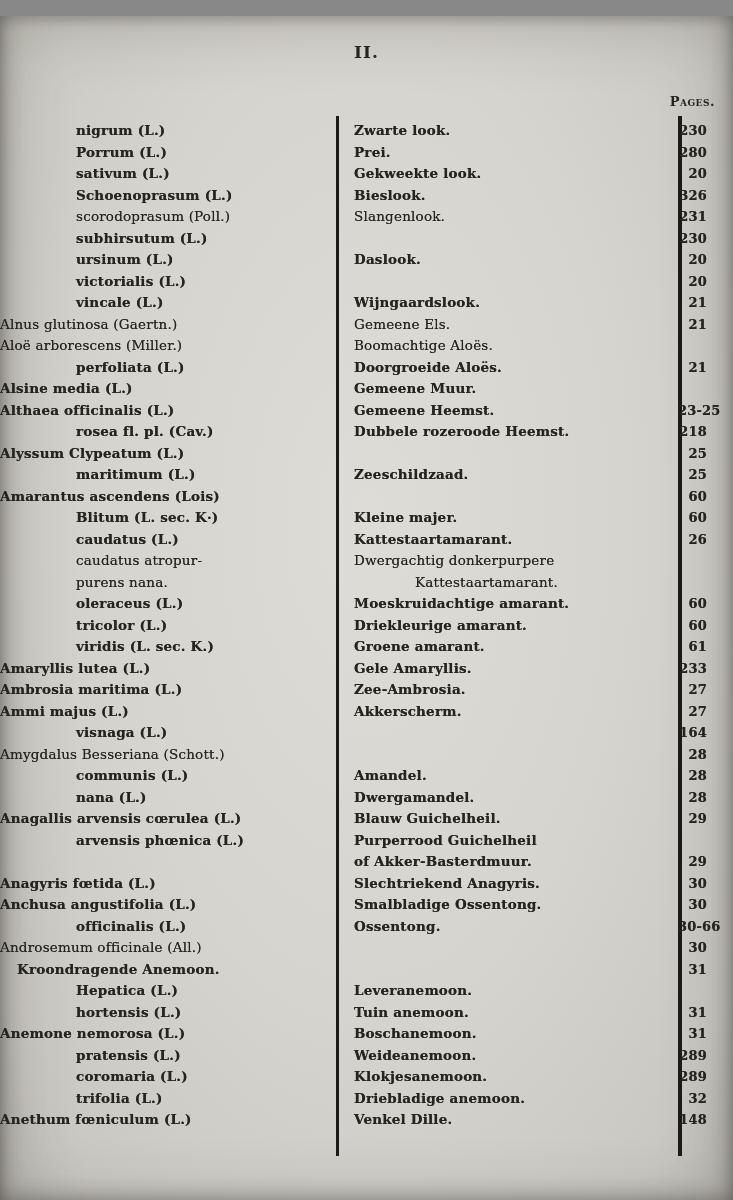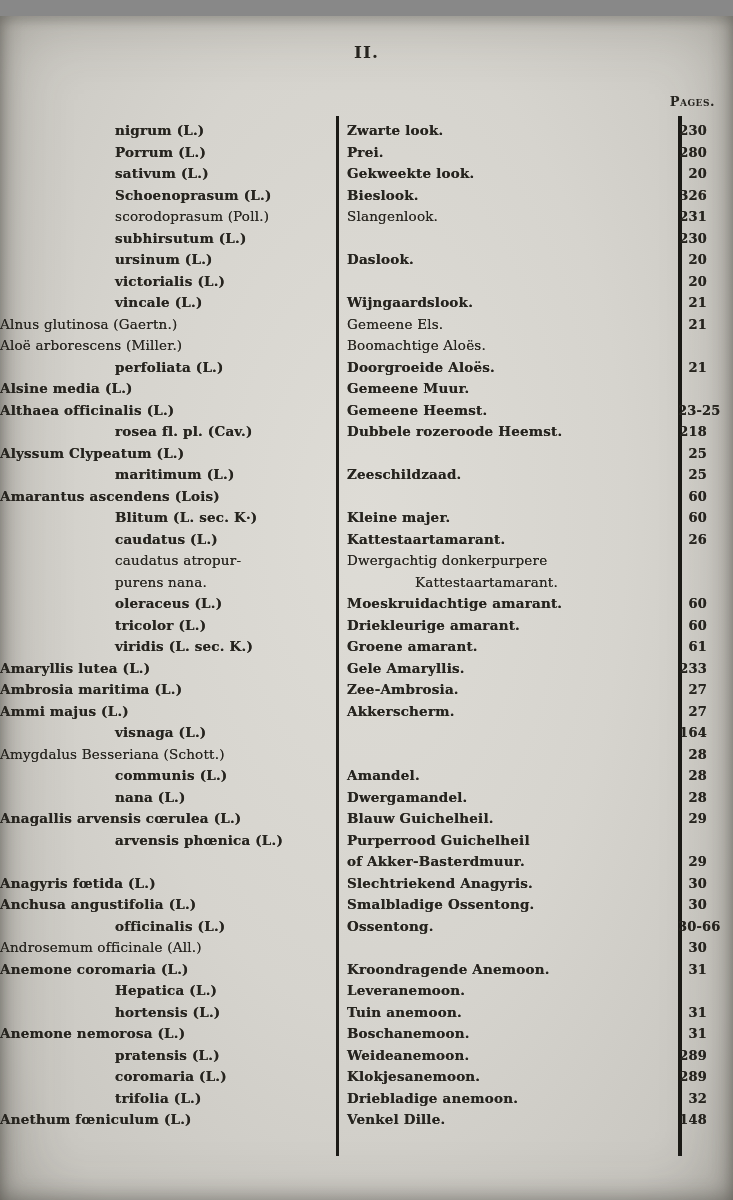--- a/index.html
+++ b/index.html
@@ -28,22 +28,22 @@
   }
   .rule { position:absolute; top:100px; height:1040px; background:#1b1a16; }
   .rule.left  { left:336px; width:3px; }
   .rule.right { left:678px; width:4px; }
   .tbl { position:absolute; top:104px; left:0; width:733px; }
   .row { display:flex; height:21.5px; line-height:21.5px; font-size:13.5px;
          font-weight:700; letter-spacing:.2px;
          text-shadow:0 0 .4px rgba(42,38,30,.75); }
   .cell { box-sizing:border-box; white-space:nowrap; overflow:hidden; }
   .latin   { width:337px; }
-  .latin.ind1 { padding-left:115px; }
-  .dutch   { width:341px; padding-left:10px; }
+  .latin.ind1 { padding-left:76px; }
+  .dutch   { width:341px; padding-left:17px; }
   .pagenum { flex:1; text-align:right; padding-right:26px; font-size:13px; }
   .light { font-weight:400; }
 </style>
 </head>
 <body>
 
 <div class="scan">
   <div class="page-num-head">II.</div>
   <div class="pages-label">Pages.</div>
   <div class="rule left"></div>
@@ -238,21 +238,20 @@
         <span class="cell latin ind1">officinalis (L.)</span>
         <span class="cell dutch">Ossentong.</span>
         <span class="cell pagenum">30-66</span>
       </div>
       <div class="row">
         <span class="cell latin light">Androsemum officinale (All.)</span>
         <span class="cell dutch light"></span>
         <span class="cell pagenum">30</span>
       </div>
       <div class="row">
-        <span class="cell latin">Anemone coromaria (L.)</span>
         <span class="cell dutch">Kroondragende Anemoon.</span>
         <span class="cell pagenum">31</span>
       </div>
       <div class="row">
         <span class="cell latin ind1">Hepatica (L.)</span>
         <span class="cell dutch">Leveranemoon.</span>
         <span class="cell pagenum"></span>
       </div>
       <div class="row">
         <span class="cell latin ind1">hortensis (L.)</span>

